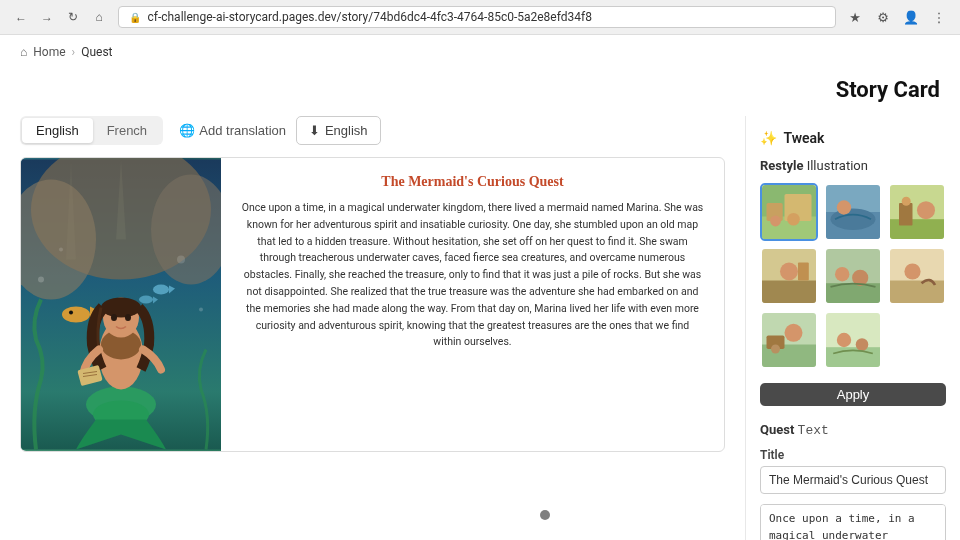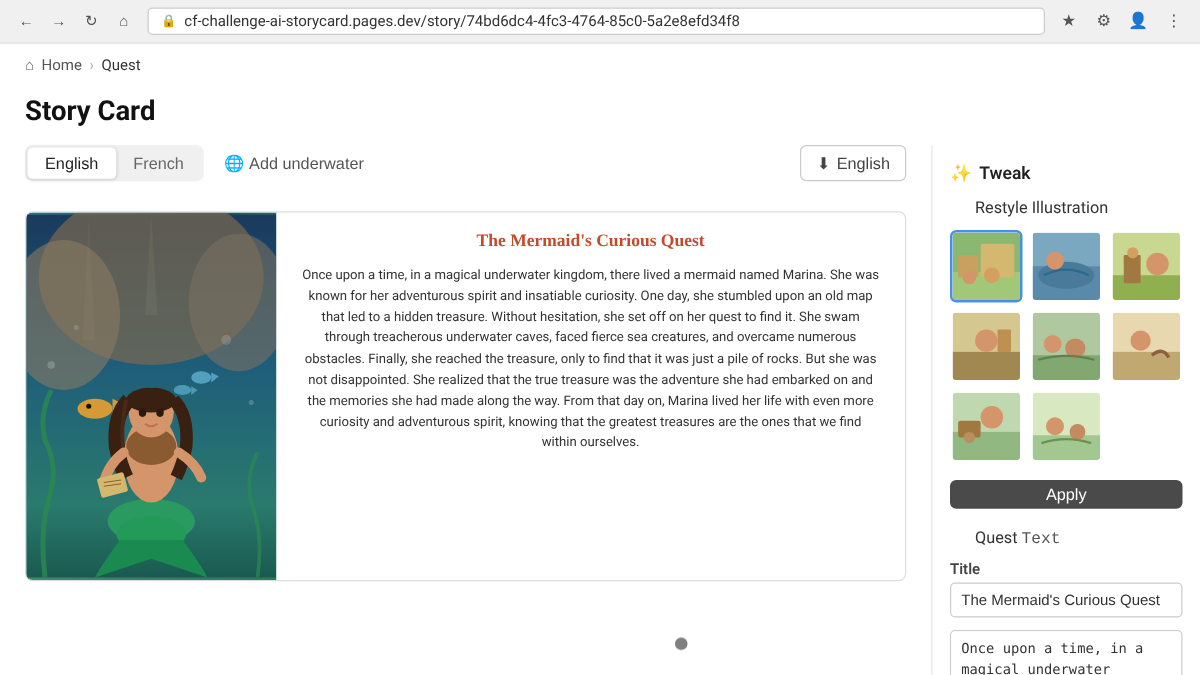--- a/index.html
+++ b/index.html
@@ -84,40 +84,41 @@
     .breadcrumb-home { color: #555; cursor: pointer; }
     .breadcrumb-sep { color: #aaa; }
     .breadcrumb-current { color: #333; }
 
     
     .page-title {
       padding: 8px 20px 14px;
       font-size: 22px;
       font-weight: 700;
       color: #111;
+      text-align: right;
     }
 
     
     .main-layout {
       display: flex;
       gap: 0;
     }
 
     
     .story-panel {
       flex: 1;
       padding: 0 20px;
     }
 
     
     .toolbar {
       display: flex;
       align-items: center;
-      justify-content: space-between;
-      margin-bottom: 24px;
+      justify-content: flex-start;
+      margin-bottom: 12px;
     }
     .lang-tabs {
       display: flex;
       align-items: center;
       background: #f0f0f0;
       border-radius: 6px;
       padding: 2px;
     }
     .lang-tab {
       padding: 5px 14px;
@@ -220,21 +221,21 @@
       font-size: 14px;
       font-weight: 600;
       color: #222;
     }
 
     .restyle-header {
       font-size: 13px;
       margin-bottom: 10px;
       color: #333;
     }
-    .restyle-label { font-weight: 400; margin-left: 20px; }
+    .restyle-label { font-weight: 700; }
     .restyle-sub { font-weight: 400; color: #555; }
 
     .illustration-grid {
       display: grid;
       grid-template-columns: repeat(3, 1fr);
       gap: 6px;
       margin-bottom: 14px;
     }
 
     .illustration-thumb {
@@ -354,21 +355,21 @@
     <div class="story-panel">
 
       <div class="toolbar">
         <div style="display:flex;align-items:center;gap:6px;">
           <div class="lang-tabs">
             <button class="lang-tab active">English</button>
             <button class="lang-tab">French</button>
           </div>
           <button class="add-translation-btn">
             <span>🌐</span>
-            <span>Add underwater</span>
+            <span>Add translation</span>
           </button>
         </div>
         <button class="download-btn">
           <span>⬇</span>
           <span>English</span>
         </button>
       </div>
 
       <div class="story-card-frame">
 

